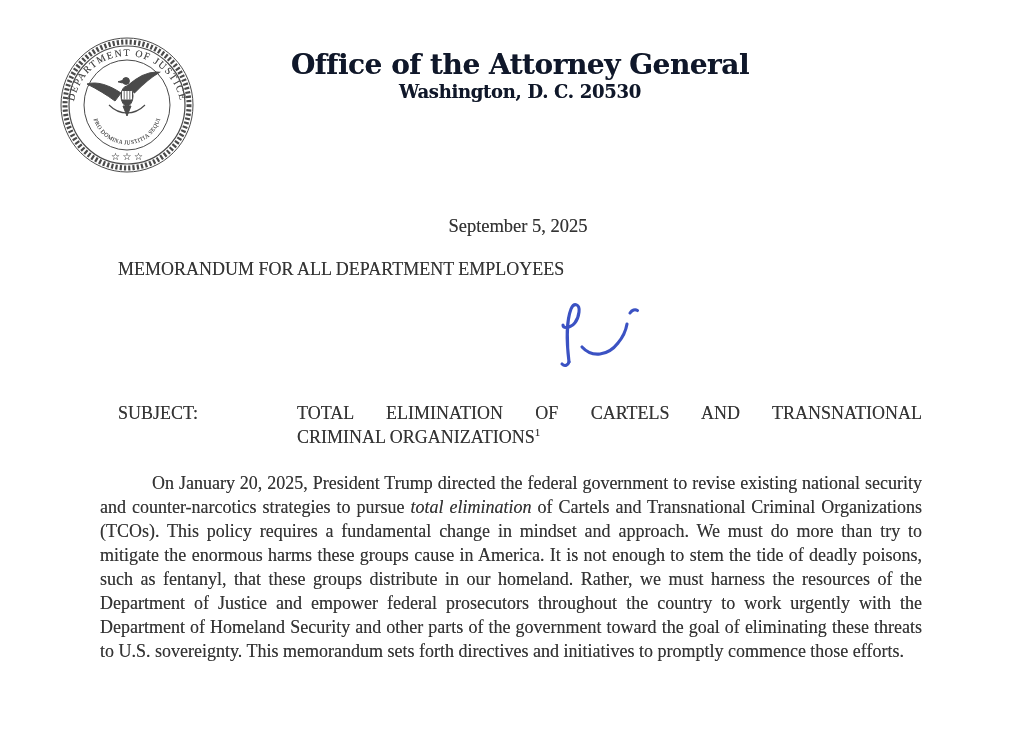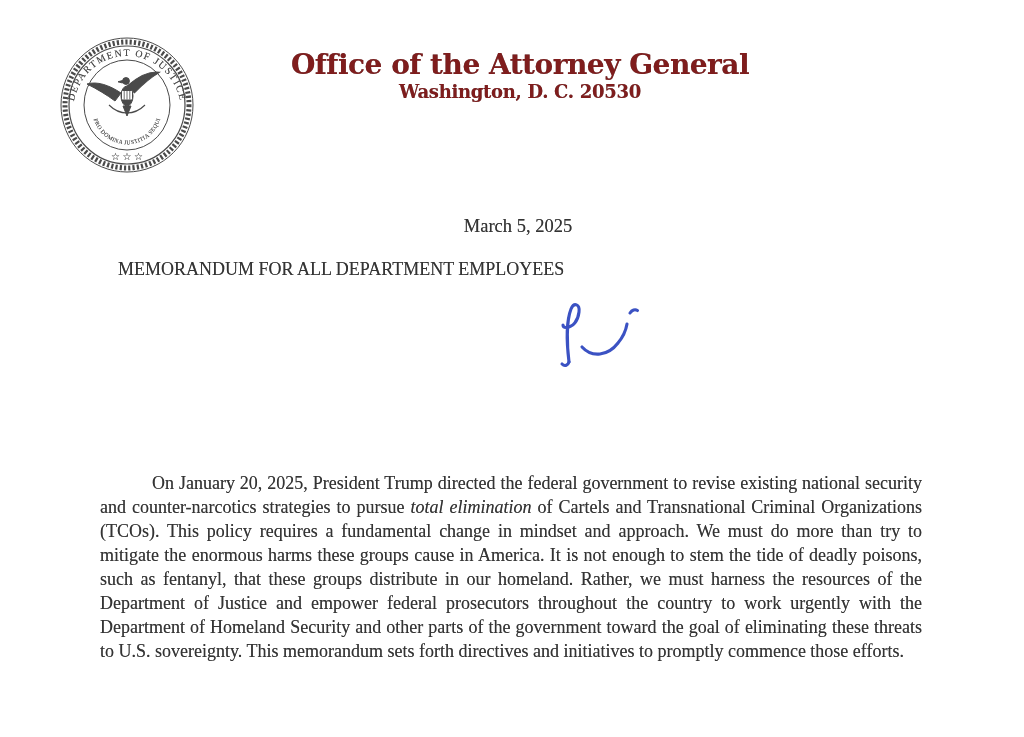--- a/index.html
+++ b/index.html
@@ -8,21 +8,21 @@
     width:1024px;height:737px;
     background:#ffffff;
     overflow:hidden;
     font-family:"Liberation Serif","DejaVu Serif",serif;
     color:#343434;
     text-shadow:0 0 .5px rgba(70,70,70,.65);
   }
   .seal{position:absolute;left:57px;top:35px;width:140px;height:142px;}
   .letterhead{
     position:absolute;left:520px;top:48px;transform:translateX(-50%);
-    text-align:center;white-space:nowrap;color:#7f1d1d;
+    text-align:center;white-space:nowrap;color:#0f172a;
     font-family:"DejaVu Serif","Liberation Serif",serif;
   }
   .office-line{font-size:28px;font-weight:bold;letter-spacing:-.5px;}
   .address-line{font-size:18px;font-weight:bold;letter-spacing:-.3px;}
   .date-line{
     position:absolute;top:216px;left:518px;transform:translateX(-50%);
     font-size:18.5px;white-space:nowrap;
   }
   .memorandum-line{
     position:absolute;left:118px;top:259px;
@@ -76,32 +76,37 @@
       <textPath href="#arcMotto" startOffset="50%" text-anchor="middle">QUI PRO DOMINA JUSTITIA SEQUITUR</textPath>
     </text>
     <text x="70" y="125" font-size="10" fill="#4a4a4a" text-anchor="middle">☆ ☆ ☆</text>
   </svg>
 
   <div class="letterhead">
     <div class="office-line">Office of the Attorney General</div>
     <div class="address-line">Washington, D. C. 20530</div>
   </div>
 
-  <div class="date-line">March 5, 2025</div>
+  <div class="date-line">September 5, 2025</div>
 
   <div class="memorandum-line">MEMORANDUM FOR ALL DEPARTMENT EMPLOYEES</div>
 
 
   <svg class="signature" viewBox="0 0 95 76" aria-hidden="true">
     <g fill="none" stroke-width="3.1" stroke-linecap="round" stroke-linejoin="round">
       <path d="M16,66 C15,69 12,71 9,68" stroke="#3b52c3"></path>
       <path d="M16,66 C14,50 13,26 18,13 C21,6 27,8 26,16 C25,25 20,31 13,31.5 C11,31.5 10,30.5 10,29" stroke="#3b52c3"></path>
       <path d="M29,51 C39,62 55,60 65,47 C70,41 73,34 74,28" stroke="#3b52c3"></path>
       <path d="M77,17 C79,14 82,13 84.5,14.5" stroke="#3b52c3"></path>
     </g>
   </svg>
 
   <div class="subject-row">
+    <span class="label-col">SUBJECT:</span>
+    <span class="subject-text">
+      <span class="subject-l1">TOTAL ELIMINATION OF CARTELS AND TRANSNATIONAL</span>
+      <span class="subject-l2"><span>CRIMINAL ORGANIZATIONS</span><sup>1</sup></span>
+    </span>
   </div>
 
   <p class="body-paragraph"><span>On January 20, 2025, President Trump directed the federal government to revise existing national security and counter-narcotics strategies to pursue </span><em>total elimination</em><span> of Cartels and Transnational Criminal Organizations (TCOs).  This policy requires a fundamental change in mindset and approach.  We must do more than try to mitigate the enormous harms these groups cause in America.  It is not enough to stem the tide of deadly poisons, such as fentanyl, that these groups distribute in our homeland.  Rather, we must harness the resources of the Department of Justice and empower federal prosecutors throughout the country to work urgently with the Department of Homeland Security and other parts of the government toward the goal of eliminating these threats to U.S. sovereignty.  This memorandum sets forth directives and initiatives to promptly commence those efforts.</span></p>
 
 </div>
 
 </body></html>

